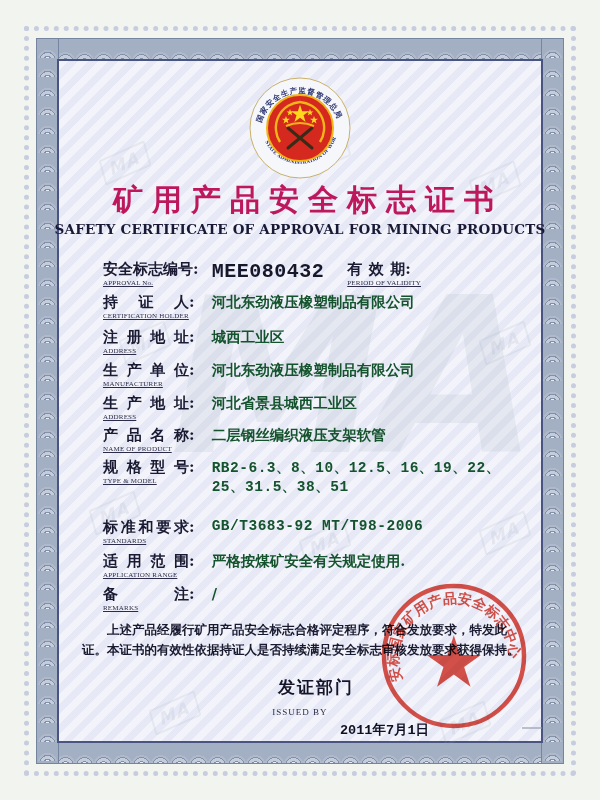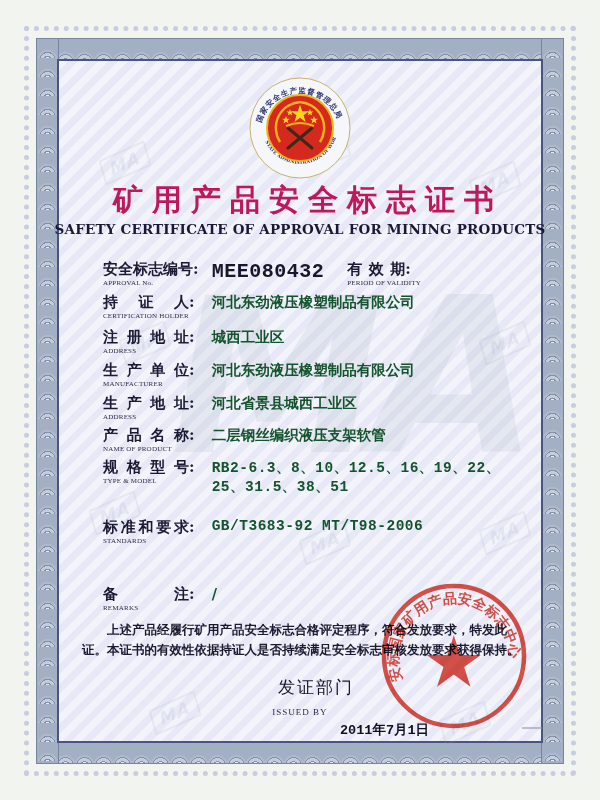--- a/index.html
+++ b/index.html
@@ -82,20 +82,21 @@
     text-align:justify;text-align-last:justify;
     -moz-text-align-last:justify;
   }
   .lab .colon{font-weight:bold;}
   .lab .en{
     position:absolute;left:0;top:19px;
     font-size:7px;font-weight:normal;
     letter-spacing:.2px;color:#2c2c48;
     white-space:nowrap;
     font-family:"Liberation Serif",serif;
+    text-decoration:underline;
   }
   .row{position:absolute;left:103px;width:430px;white-space:nowrap;}
   .row .val{
     display:inline-block;vertical-align:top;
     margin-left:12px;font-size:14.5px;font-weight:bold;
     color:#14532d;white-space:normal;
     max-width:318px;
   }
   .val-code{font-family:"Liberation Mono","DejaVu Sans Mono",monospace;letter-spacing:.5px;font-size:14px;}
   .meta{position:absolute;left:103px;top:260px;width:440px;white-space:nowrap;}
@@ -106,21 +107,21 @@
   .meta .val{display:inline-block;margin-left:8px;font-size:20px;font-weight:bold;}
   
   .statement{
     position:absolute;left:82px;right:72px;top:620px;
     font-size:12.5px;line-height:1.6;color:#1a1a30;
     text-indent:2em;font-weight:bold;
   }
   .issued{
     position:absolute;left:0;right:0;top:676px;text-align:center;
   }
-  .issued .zh{font-size:17px;font-weight:normal;letter-spacing:2px;color:#15152a;padding-left:32px;}
+  .issued .zh{font-size:17px;font-weight:bold;letter-spacing:2px;color:#15152a;padding-left:32px;}
   .issued .en{font-size:9px;letter-spacing:1px;color:#2c2c48;margin-top:8px;font-family:"Liberation Serif",serif;}
   .issue-date{
     position:absolute;left:340px;top:721px;
     font-size:13.5px;font-weight:bold;color:#101024;
     font-family:"Liberation Mono","DejaVu Sans Mono",monospace;
   }
   .dash-mark{position:absolute;left:522px;top:727px;width:20px;height:2px;background:#8a93a8;opacity:.55;}
   .seal{position:absolute;left:380px;top:582px;opacity:.9;mix-blend-mode:multiply;}
 </style>
 </head>
@@ -232,20 +233,25 @@
       <span class="en">TYPE &amp; MODEL</span></span>
     <span class="val val-code">RB2-6.3、8、10、12.5、16、19、22、25、31.5、38、51</span>
   </div>
 
   <div class="row" style="top:518px">
     <span class="lab"><span class="zh">标准和要求</span><span class="colon">:</span>
       <span class="en">STANDARDS</span></span>
     <span class="val val-code">GB/T3683-92 MT/T98-2006</span>
   </div>
 
+  <div class="row" style="top:552px">
+    <span class="lab"><span class="zh">适用范围</span><span class="colon">:</span>
+      <span class="en">APPLICATION RANGE</span></span>
+    <span class="val">严格按煤矿安全有关规定使用.</span>
+  </div>
 
   <div class="row" style="top:585px">
     <span class="lab"><span class="zh">备注</span><span class="colon">:</span>
       <span class="en">REMARKS</span></span>
     <span class="val">/</span>
   </div>
 
   <div class="statement">上述产品经履行矿用产品安全标志合格评定程序，符合发放要求，特发此证。本证书的有效性依据持证人是否持续满足安全标志审核发放要求获得保持。</div>
 
   <div class="issued">

